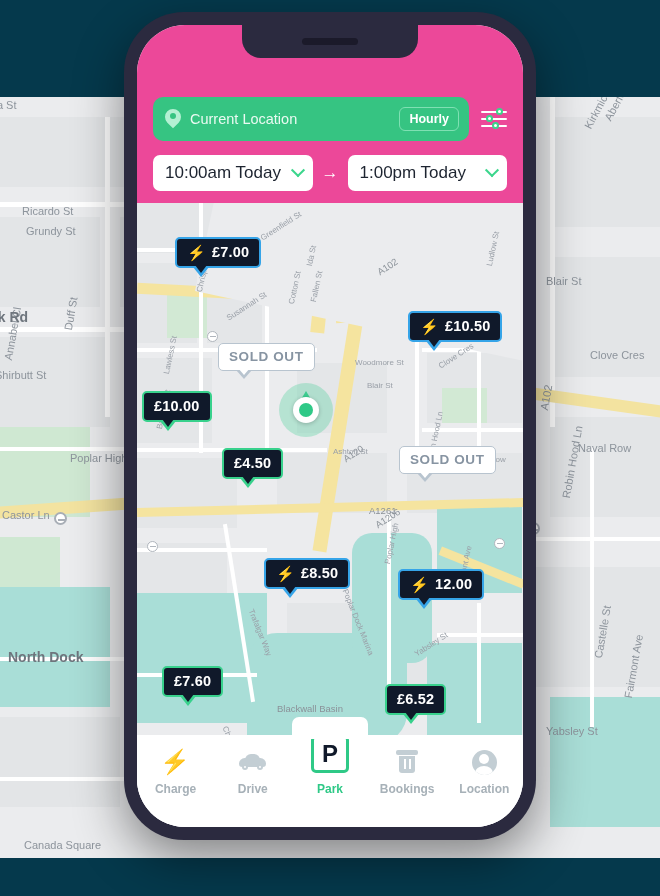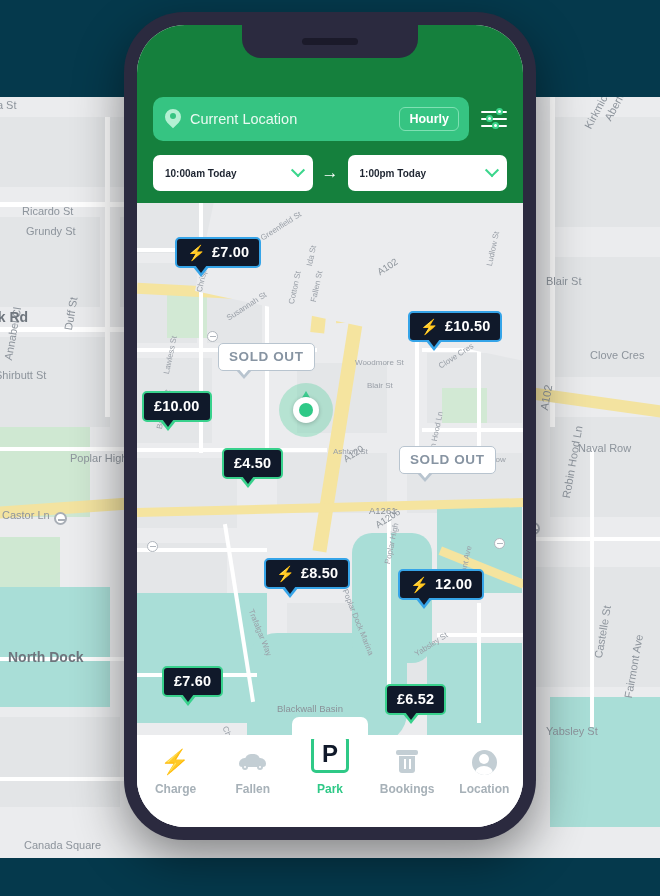--- a/index.html
+++ b/index.html
@@ -65,21 +65,21 @@
     z-index:40;
   }
   .speaker{
     position:absolute; left:50%; transform:translateX(-50%); top:13px;
     width:56px; height:7px; border-radius:4px; background:#1b1a2a;
   }
 
   
   .header{
     position:absolute; left:0; top:0; width:100%; height:178px;
-    background:#15803d; z-index:30; padding:72px 16px 1px 16px;
+    background:#ec4899; z-index:30; padding:72px 16px 1px 16px;
   }
   .search-row{ display:flex; align-items:center; gap:12px; }
   .search-box{
     flex:1; height:44px; background:#36c482; border-radius:10px;
     display:flex; align-items:center; padding:0 10px 0 12px;
   }
   .pin-icon{ width:16px; height:20px; position:relative; flex:0 0 auto; }
   .pin-icon .p1{
     position:absolute; left:0; top:0; width:16px; height:16px;
     background:#b4f0d3; border-radius:50% 50% 50% 0;
@@ -100,21 +100,21 @@
   .filter-icon{ width:26px; height:22px; position:relative; flex:0 0 auto; }
   .filter-icon .ln{ position:absolute; left:0; width:26px; height:2.4px; background:#fff; border-radius:2px; }
   .filter-icon .kn{ position:absolute; width:7px; height:7px; border-radius:50%; background:#fff; border:2.2px solid #3bd68c; }
 
   .time-row{ display:flex; align-items:center; gap:9px; margin-top:14px; }
   .time-sel{
     flex:1; height:36px; background:#fff; border-radius:7px;
     display:flex; align-items:center; justify-content:space-between;
     padding:0 10px 0 12px;
   }
-  .time-sel span{ font-size:10px; font-weight:bold; color:#1d2430; }
+  .time-sel span{ font-size:17px; font-weight:normal; color:#1d2430; }
   .chev{
     width:10px; height:10px; border-right:2.4px solid #3bd68c;
     border-bottom:2.4px solid #3bd68c; transform:rotate(45deg) translate(-2px,-2px);
   }
   .arrow{ color:#ffffff; font-size:17px; font-weight:bold; }
 
   
   .map{
     position:absolute; left:0; top:178px; width:100%; bottom:0;
     background:#ebecee; overflow:hidden;
@@ -525,21 +525,21 @@
       </div>
       <div class="nav-item">
         <div class="nav-ic">
           <div class="ic-car">
             <div class="top"></div>
               <div class="body"></div>
               <div class="w1"></div>
               <div class="w2"></div>
           </div>
         </div>
-        <div class="nav-label">Fallen</div>
+        <div class="nav-label">Drive</div>
       </div>
       <div class="nav-item active">
         <div class="park-notch"></div>
         <div class="nav-ic" style="height:26px;">
           <div class="ic-park">P</div>
         </div>
         <div class="nav-label">Park</div>
       </div>
       <div class="nav-item">
         <div class="nav-ic">

